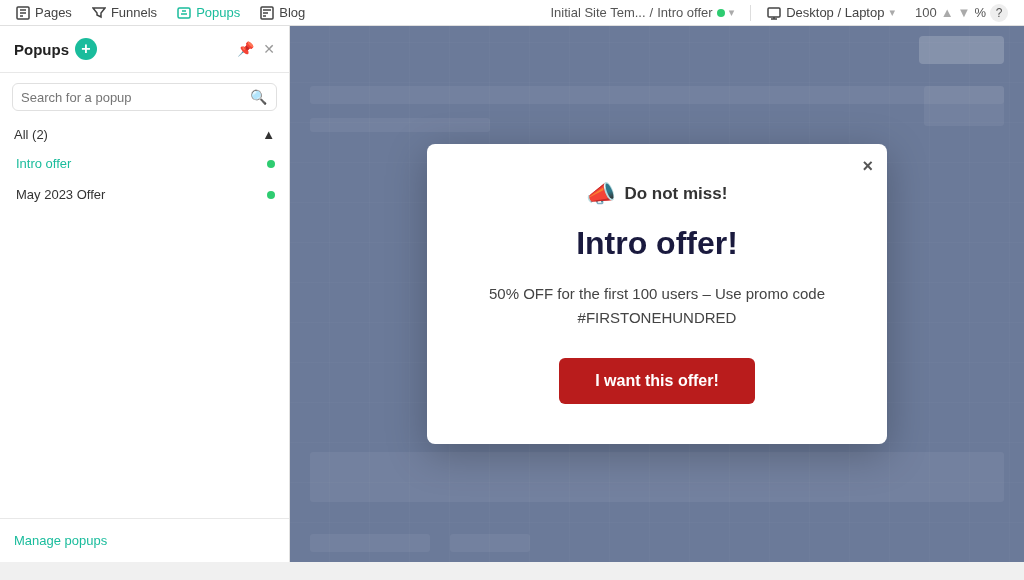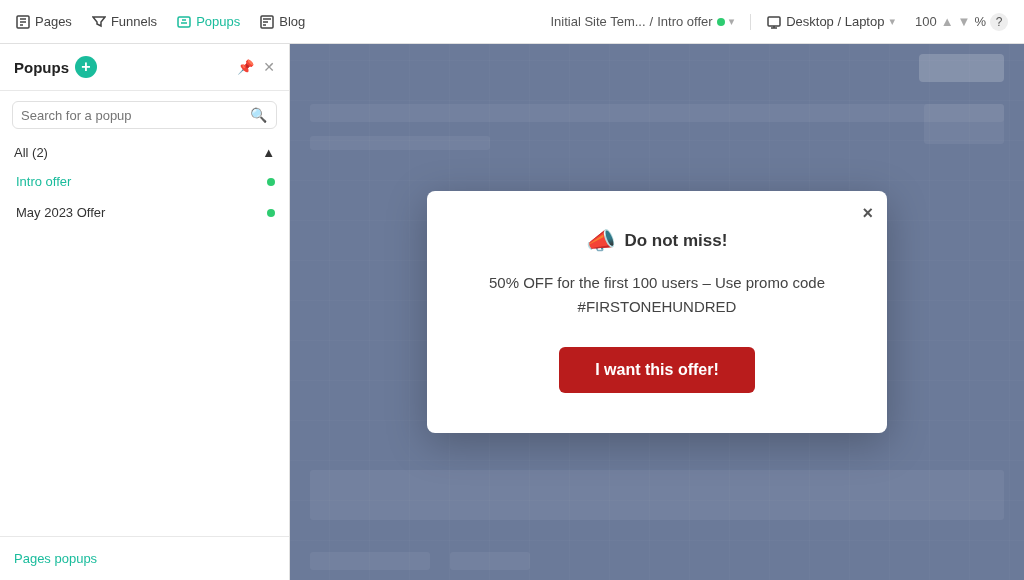--- a/index.html
+++ b/index.html
@@ -1,20 +1,20 @@
 <!DOCTYPE html>
 <html><head>
   <meta charset="utf-8">
   <style>
     * { box-sizing: border-box; margin: 0; padding: 0; }
     body { font-family: -apple-system, BlinkMacSystemFont, 'Segoe UI', sans-serif; background: #f0f0f0; width: 1024px; height: 580px; overflow: hidden; }
 
     
     .top-nav {
-      display: flex; align-items: center; height: 44px;
+      display: flex; align-items: center; height: 26px;
       background: #fff; border-bottom: 1px solid #e0e0e0;
       padding: 0 16px; gap: 20px;
     }
     .nav-item {
       display: flex; align-items: center; gap: 5px;
       font-size: 13px; color: #444; cursor: pointer; white-space: nowrap;
     }
     .nav-item.active { color: #1abc9c; font-weight: 500; }
     .nav-item svg { width: 14px; height: 14px; }
     .nav-center {
@@ -217,21 +217,21 @@
         <span>Intro offer</span>
         <div class="green-dot"></div>
       </div>
       <div class="list-item">
         <span>May 2023 Offer</span>
         <div class="green-dot"></div>
       </div>
     </div>
 
     <div class="sidebar-footer">
-      <button class="manage-btn">Pages popups</button>
+      <button class="manage-btn">Manage popups</button>
     </div>
   </div>
 
   <div class="canvas-area">
     <div class="canvas-bg"></div>
 
     <div class="canvas-decorative">
       <div class="deco-rect" style="top:10px;right:20px;width:85px;height:28px;background:rgba(255,255,255,0.18);border-radius:4px;"></div>
       <div class="deco-rect" style="top:60px;left:20px;right:20px;height:18px;"></div>
       <div class="deco-rect" style="top:92px;left:20px;width:180px;height:14px;"></div>
@@ -243,20 +243,21 @@
 
     <div class="popup-overlay">
       <div class="popup-modal">
         <button class="popup-close-btn">×</button>
 
         <div class="popup-header">
           <span class="megaphone-icon">📣</span>
           <span class="popup-header-text">Do not miss!</span>
         </div>
 
+        <div class="popup-title">Intro offer!</div>
 
         <div class="popup-desc">50% OFF for the first 100 users – Use promo code<br>#FIRSTONEHUNDRED</div>
 
         <button class="popup-cta">I want this offer!</button>
       </div>
     </div>
   </div>
 </div>
 
 </body></html>

